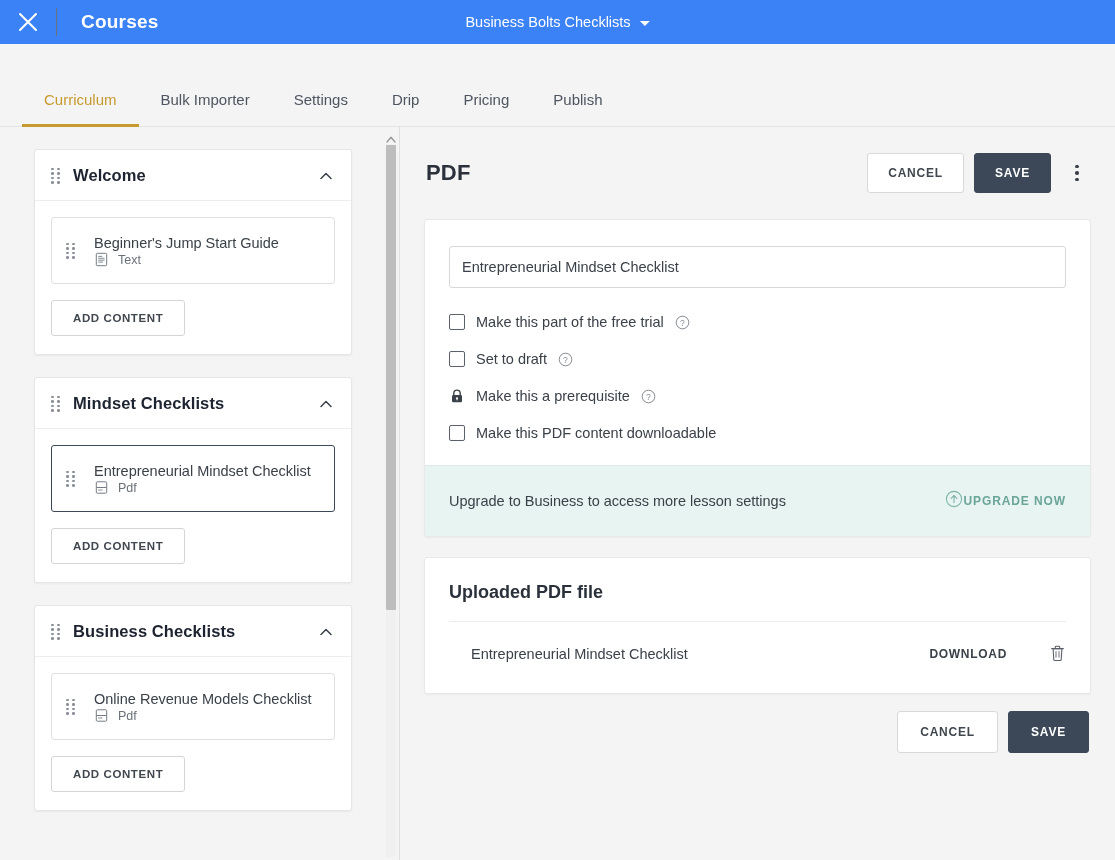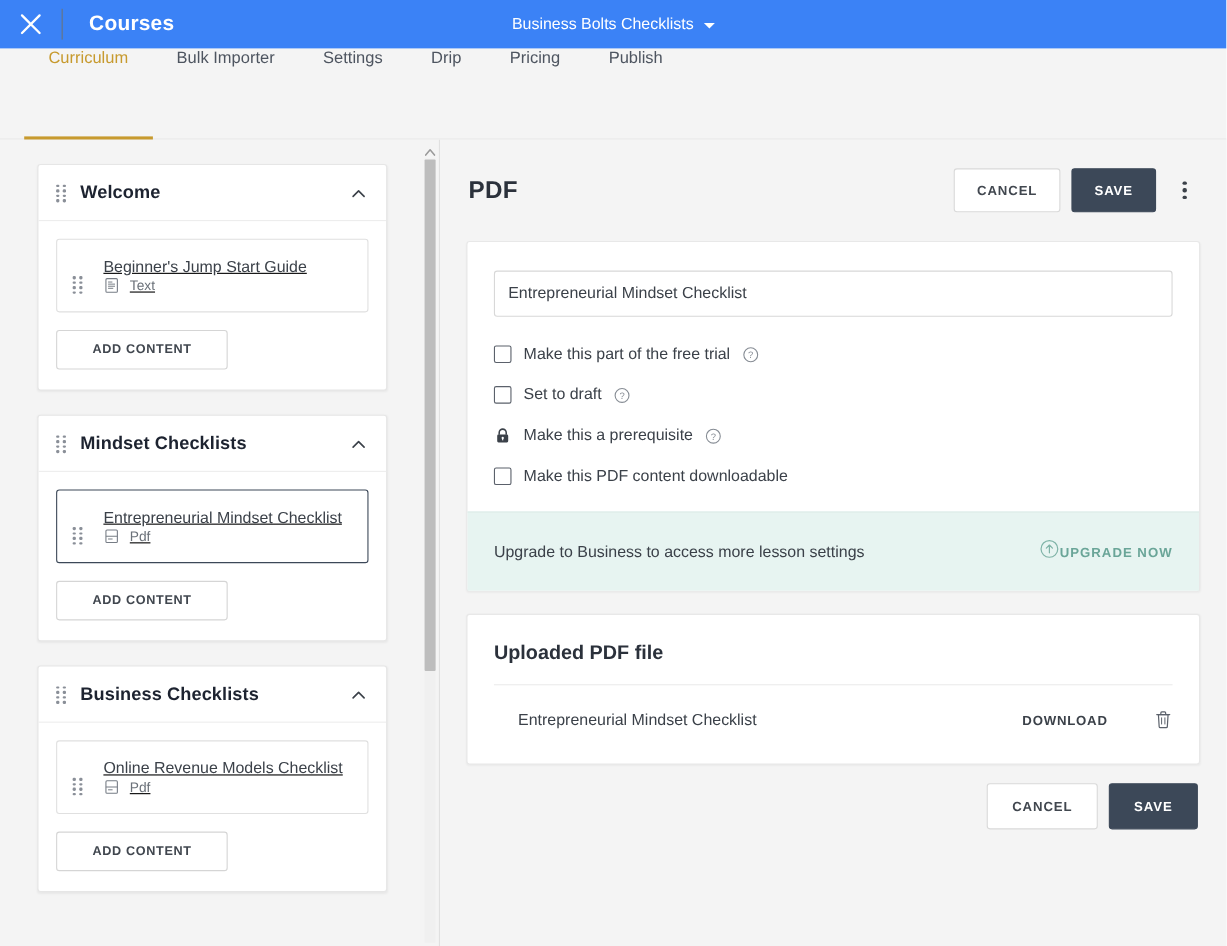--- a/index.html
+++ b/index.html
@@ -53,20 +53,21 @@
     border-right: 5px solid transparent;
     border-top: 5px solid #ffffff;
     margin-top: 2px;
   }
 
   
   .tabs {
     height: 83px;
     background: #f4f4f4;
     display: flex;
+    align-items: flex-end;
     padding-left: 22px;
     border-bottom: 1px solid #e3e3e3;
   }
   .tab {
     padding: 0 22px 18px 22px;
     font-size: 15px;
     color: #4e5560;
     cursor: pointer;
     position: relative;
     white-space: nowrap;
@@ -137,26 +138,25 @@
     width: 18px; height: 18px;
     cursor: pointer;
     flex: none;
   }
   .section-body { padding: 16px 16px 18px 16px; }
 
   .lesson-card {
     border: 1px solid #e0e0e0;
     border-radius: 3px;
     display: flex;
-    align-items: flex-end;
+    align-items: center;
     padding: 16px 14px;
     margin-bottom: 16px;
     cursor: pointer;
     background: #fff;
-    text-decoration: underline;
   }
   .lesson-card.selected {
     border: 1.5px solid #3c4858;
   }
   .lesson-card .drag-dots { margin-right: 18px; }
   .lesson-meta { flex: 1; min-width: 0; }
   .lesson-name {
     font-size: 14.5px;
     color: #3b4149;
     margin-bottom: 11px;
@@ -172,21 +172,21 @@
   .type-icon { width: 15px; height: 15px; flex: none; display:block; }
 
   .add-content-btn {
     border: 1px solid #d5d5d5;
     background: #ffffff;
     border-radius: 3px;
     font-size: 11.5px;
     font-weight: bold;
     letter-spacing: .6px;
     color: #41474f;
-    padding: 11px 32px;
+    padding: 11px 21px;
     cursor: pointer;
     font-family: inherit;
   }
 
   
   .scroll-col {
     width: 18px;
     background: #f4f4f4;
     border-right: 1px solid #e0e0e0;
     position: relative;

